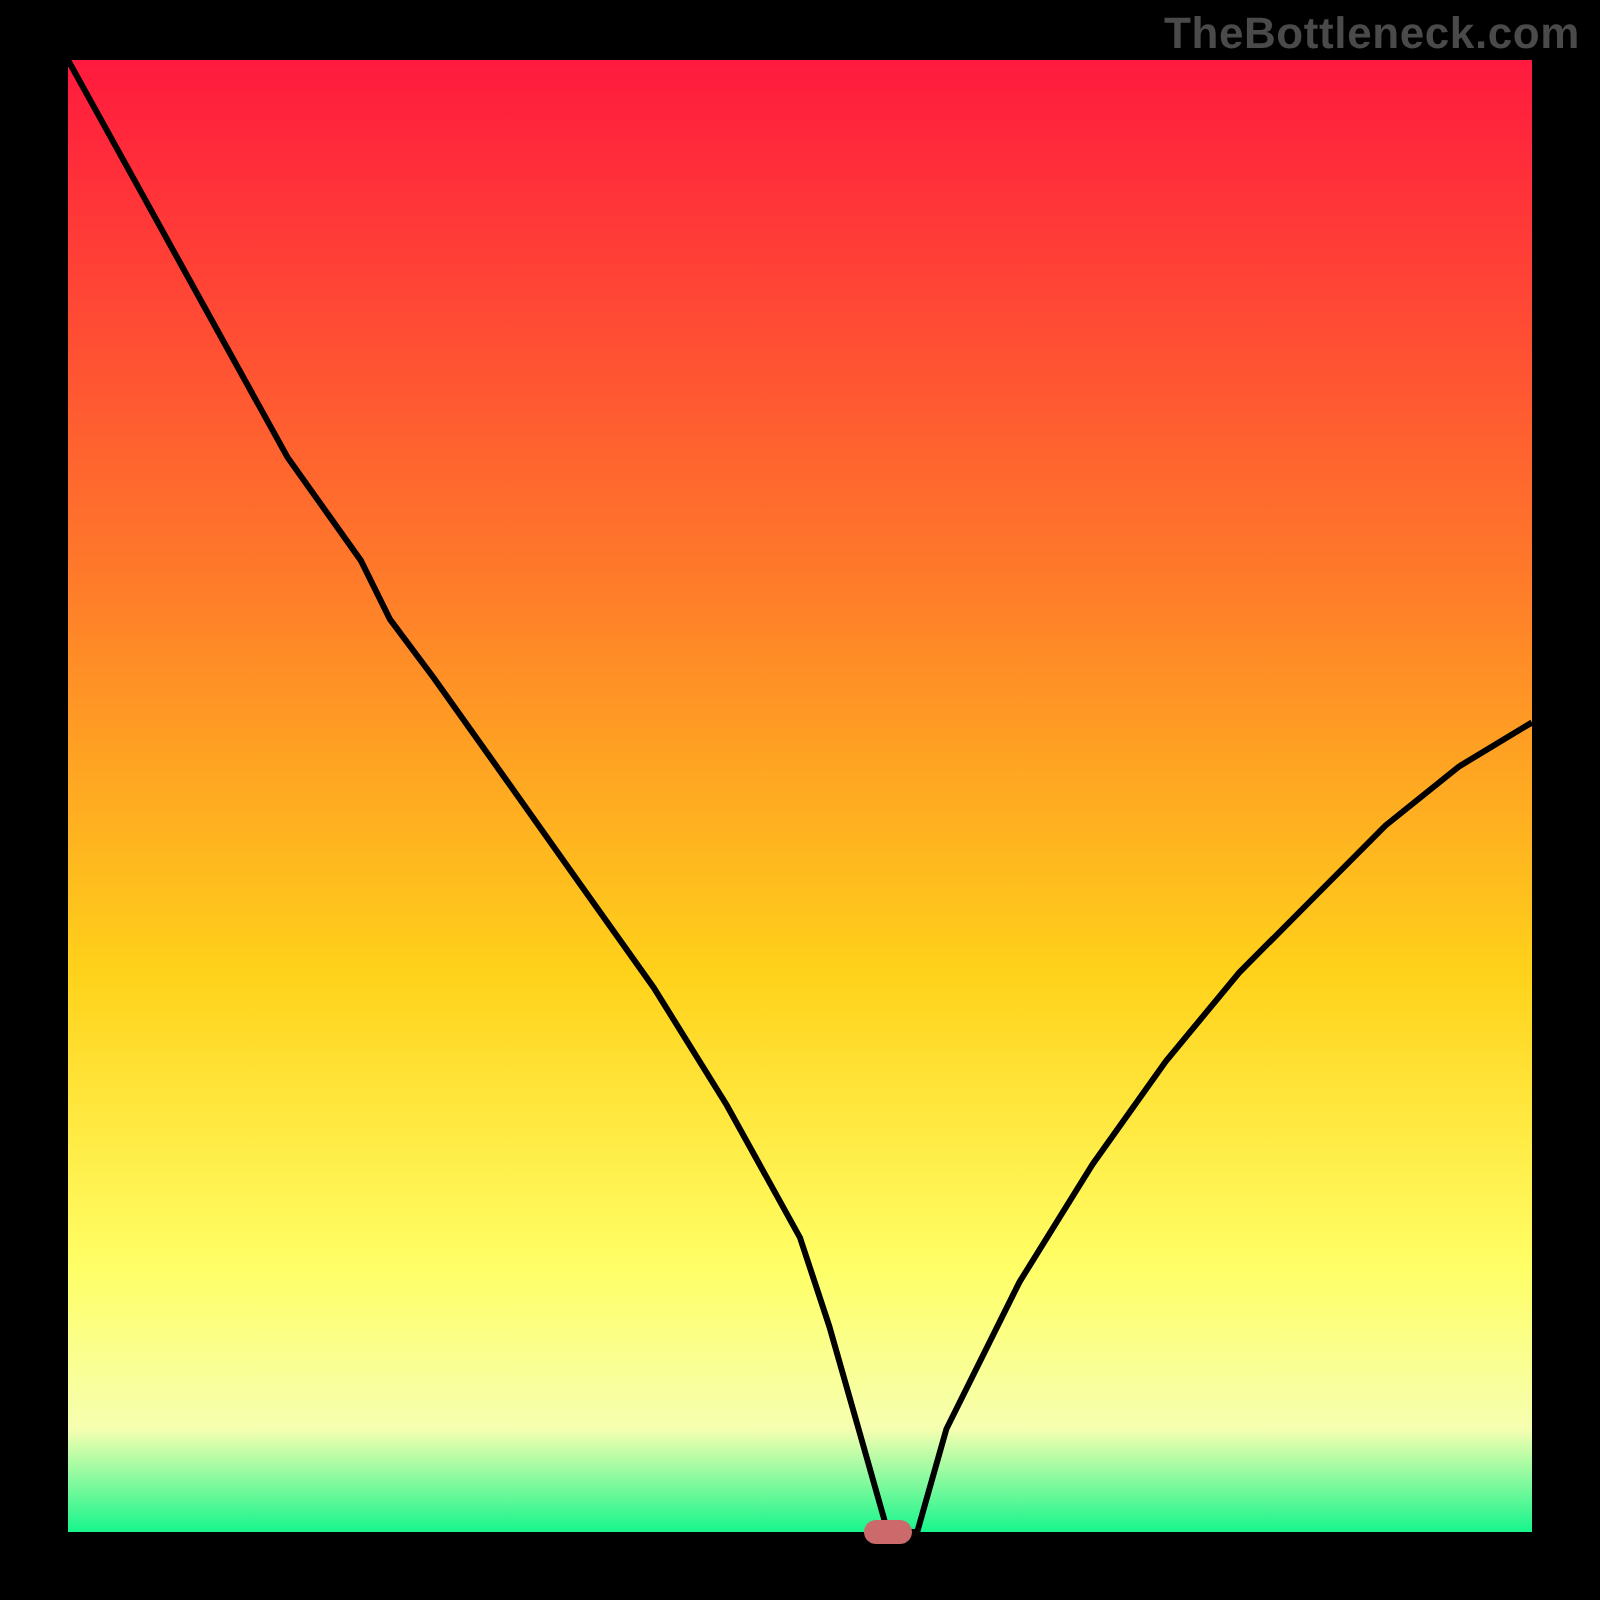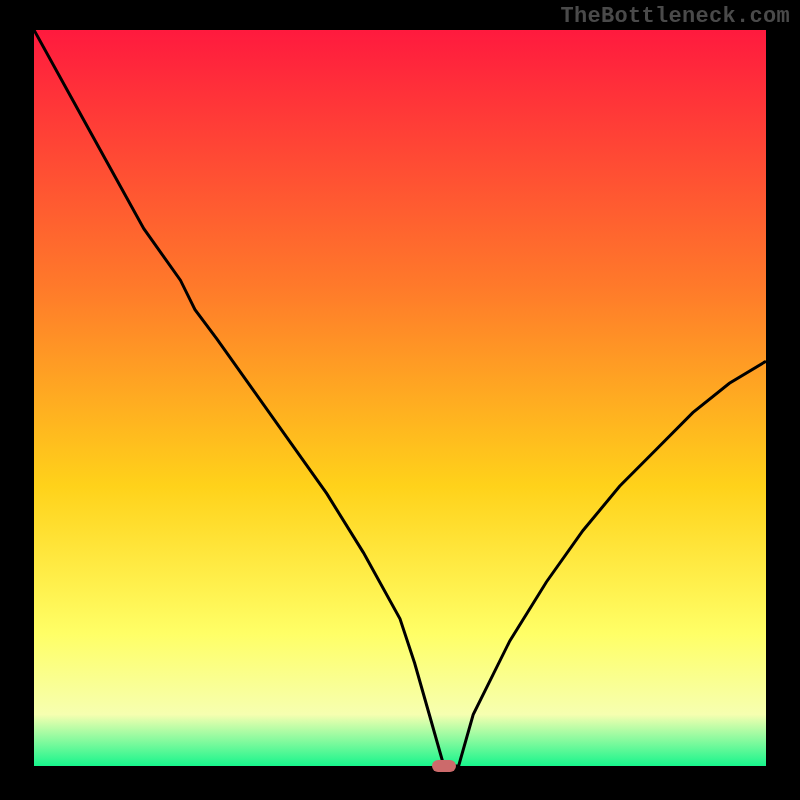--- a/index.html
+++ b/index.html
@@ -19,21 +19,20 @@
   }
   .watermark {
     position: absolute;
     top: 4px;
     right: 10px;
     color: #4a4a4a;
     font-size: 22px;
     font-weight: 600;
     letter-spacing: 0.3px;
     user-select: none;
-    font-family: Liberation Mono, monospace;
   }
   .plot {
     position: absolute;
     left: 34px;
     top: 30px;
     width: 732px;
     height: 736px;
   }
   .plot svg {
     display: block;

